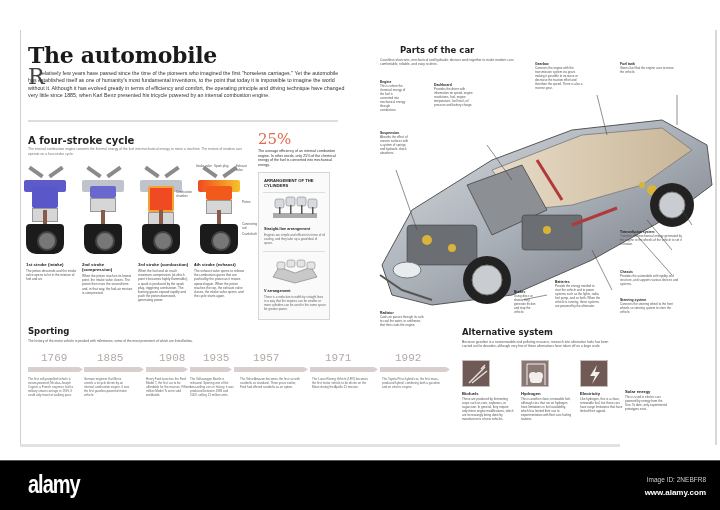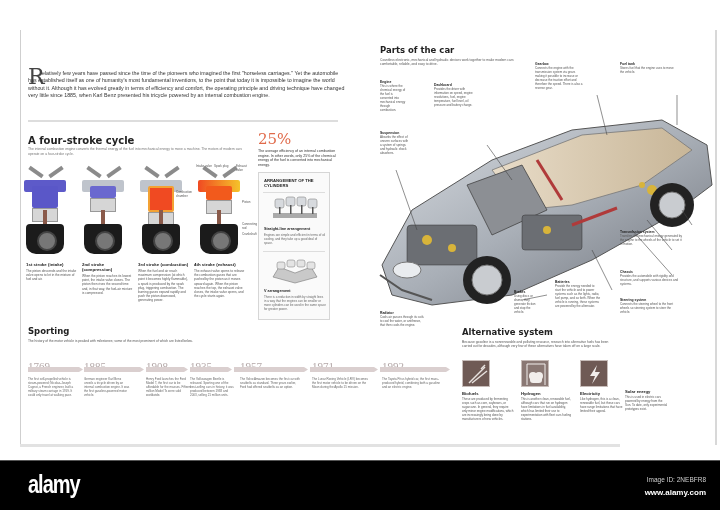--- a/index.html
+++ b/index.html
@@ -43,25 +43,25 @@
   .cyl-title { position: absolute; left: 5px; top: 5px; font-size: 4.2px; font-weight: bold; line-height: 5.4px; color: #222; width: 60px; }
   .cyl-sep { position: absolute; left: 4px; width: 62px; height: 1px; background: #ddd; }
   .cyl-img1 { position: absolute; left: 12px; top: 22px; width: 48px; height: 26px; }
   .cyl-img2 { position: absolute; left: 12px; top: 86px; width: 48px; height: 26px; }
   .cyl-sub { position: absolute; left: 5px; font-size: 3.8px; font-weight: bold; color: #222; }
   .cyl-desc { position: absolute; left: 5px; width: 62px; font-size: 3px; line-height: 4px; color: #666; }
 
   .evo-title { position: absolute; left: 28px; top: 326px; font-size: 8.5px; }
   .evo-sub { position: absolute; left: 28px; top: 339px; width: 360px; font-size: 3.3px; color: #555; }
   .timeline { position: absolute; left: 28px; top: 352px; width: 420px; height: 80px; }
-  .tl-year { position: absolute; top: 8px; font-family: Liberation Serif, serif; font-size: 11px; color: #b4a8a8; }
+  .tl-year { position: absolute; top: 0; font-family: Liberation Mono, monospace; font-size: 11px; color: #b4a8a8; margin-left: 13px; }
   .tl-bar { position: absolute; top: 15px; height: 5px; background: #dacfcf; clip-path: polygon(0 0, calc(100% - 4px) 0, 100% 50%, calc(100% - 4px) 100%, 0 100%); }
   .tl-desc { position: absolute; top: 25px; width: 46px; font-size: 3px; line-height: 4px; color: #666; }
 
-  .parts-title { position: absolute; left: 380px; top: 45px; font-size: 8.5px; }
+  .parts-title { position: absolute; left: 400px; top: 45px; font-size: 8.5px; }
   .parts-sub { position: absolute; left: 380px; top: 58px; width: 140px; font-size: 3.3px; line-height: 4.4px; color: #555; }
   .callout { position: absolute; font-size: 3px; line-height: 4px; color: #555; }
   .callout b { display: block; font-size: 3.4px; color: #222; }
 
   .car { position: absolute; left: 372px; top: 90px; width: 345px; height: 225px; }
 
   .alt-title { position: absolute; left: 462px; top: 327px; font-size: 8.5px; }
   .alt-sub { position: absolute; left: 462px; top: 340px; width: 150px; font-size: 3.3px; line-height: 4.4px; color: #555; }
   .fuel-icon { position: absolute; top: 360px; width: 28px; height: 27px; background: #6f5a55; border: 1px solid #c7bcb9; }
   .fuel-t { position: absolute; top: 391px; font-size: 4.2px; font-weight: bold; color: #222; }
@@ -74,20 +74,21 @@
   .site { position: absolute; right: 14px; top: 488px; font-size: 8px; font-weight: bold; color: #fff; text-align: right; }
 </style>
 </head>
 <body>
 
 <div class="sheet">
   <div class="frame-left"></div>
   <div class="frame-right"></div>
   <div class="frame-bottom"></div>
 
+  <h1 class="title">The automobile</h1>
   <span class="dropcap">R</span>
   <p class="intro">elatively few years have passed since the time of the pioneers who imagined the first "horseless carriages." Yet the automobile has established itself as one of humanity's most fundamental inventions, to the point that today it is impossible to imagine the world without it. Although it has evolved greatly in terms of efficiency and comfort, the operating principle and driving technique have changed very little since 1885, when Karl Benz presented his tricycle powered by an internal combustion engine.</p>
   <div class="rule1"></div>
 
   <h2 class="h2 fs-title">A four-stroke cycle</h2>
   <p class="fs-sub">The internal combustion engine converts the thermal energy of the fuel into mechanical energy to move a machine. The motors of modern cars operate on a four-stroke cycle.</p>
 
   <div class="engines">
     <div class="engine" style="left:0">
       <div class="eng-valves">

